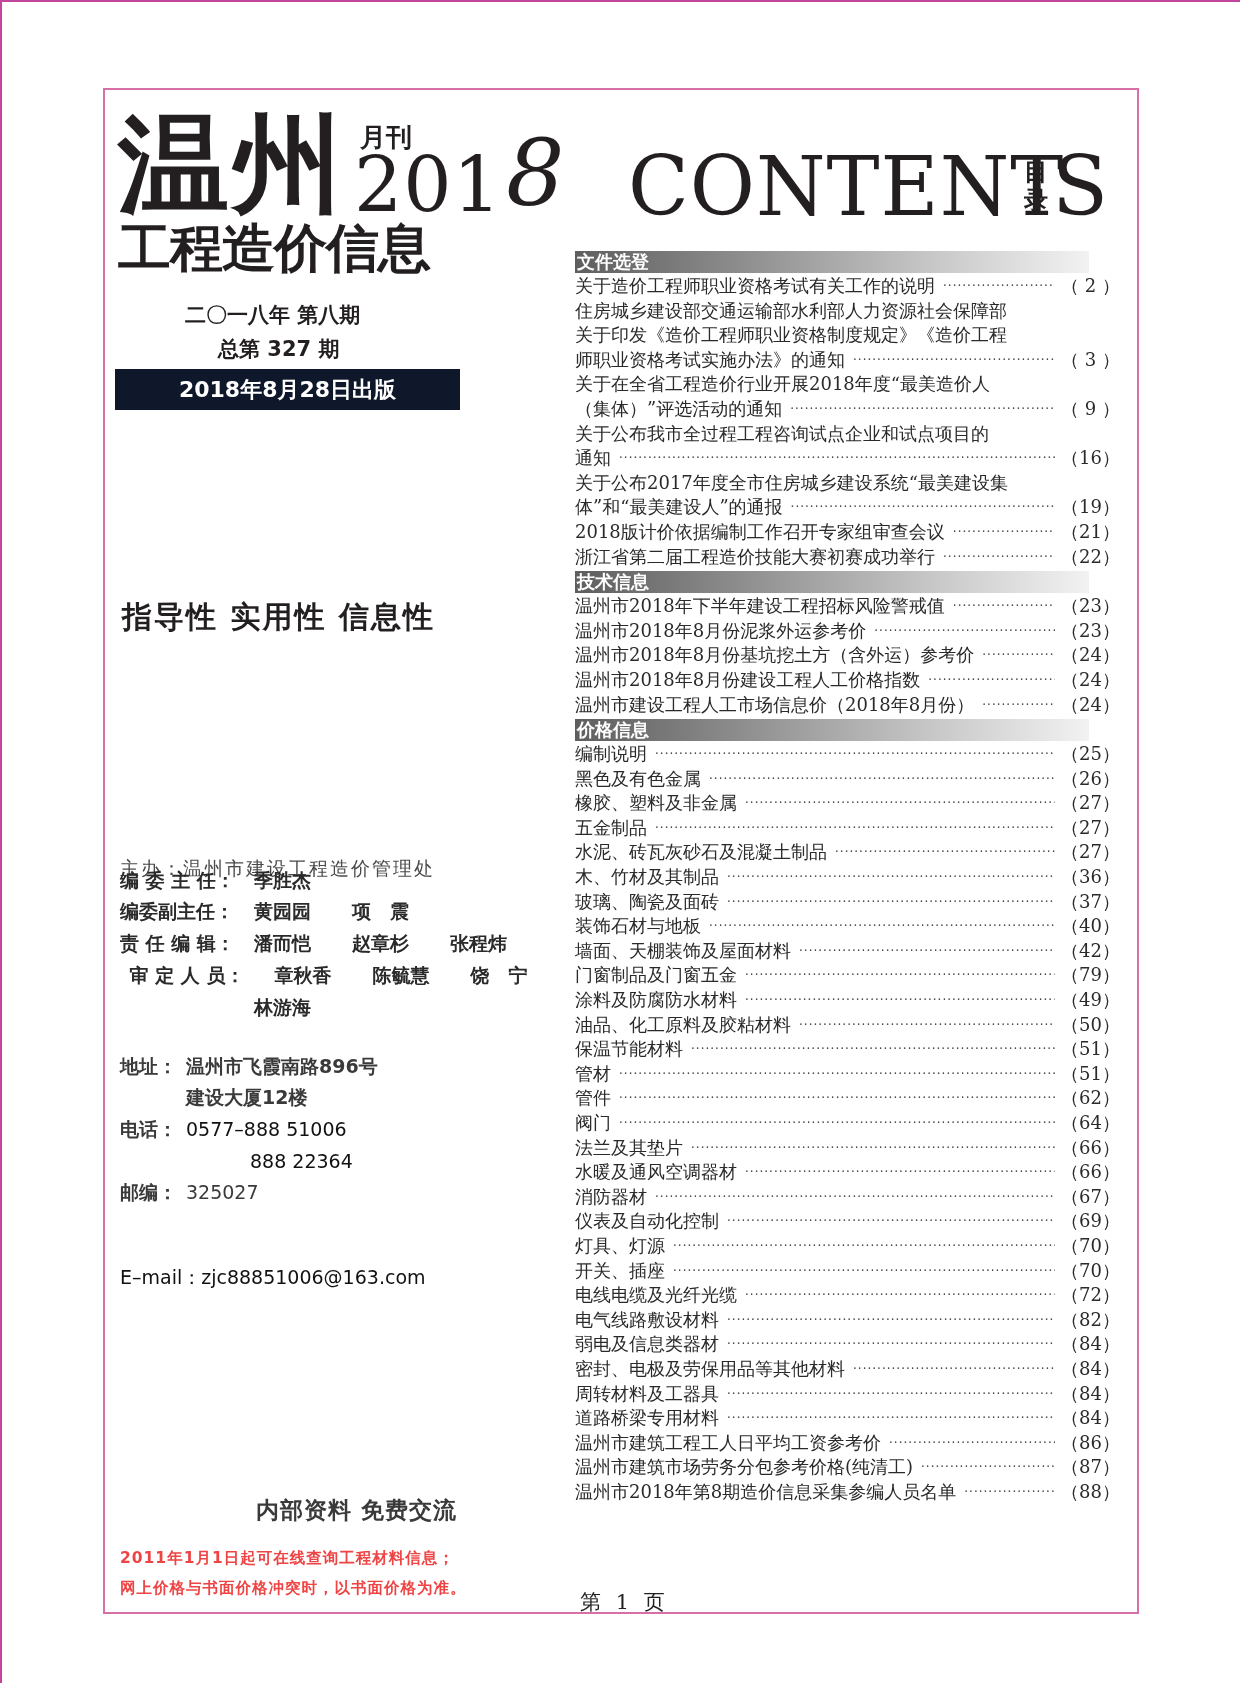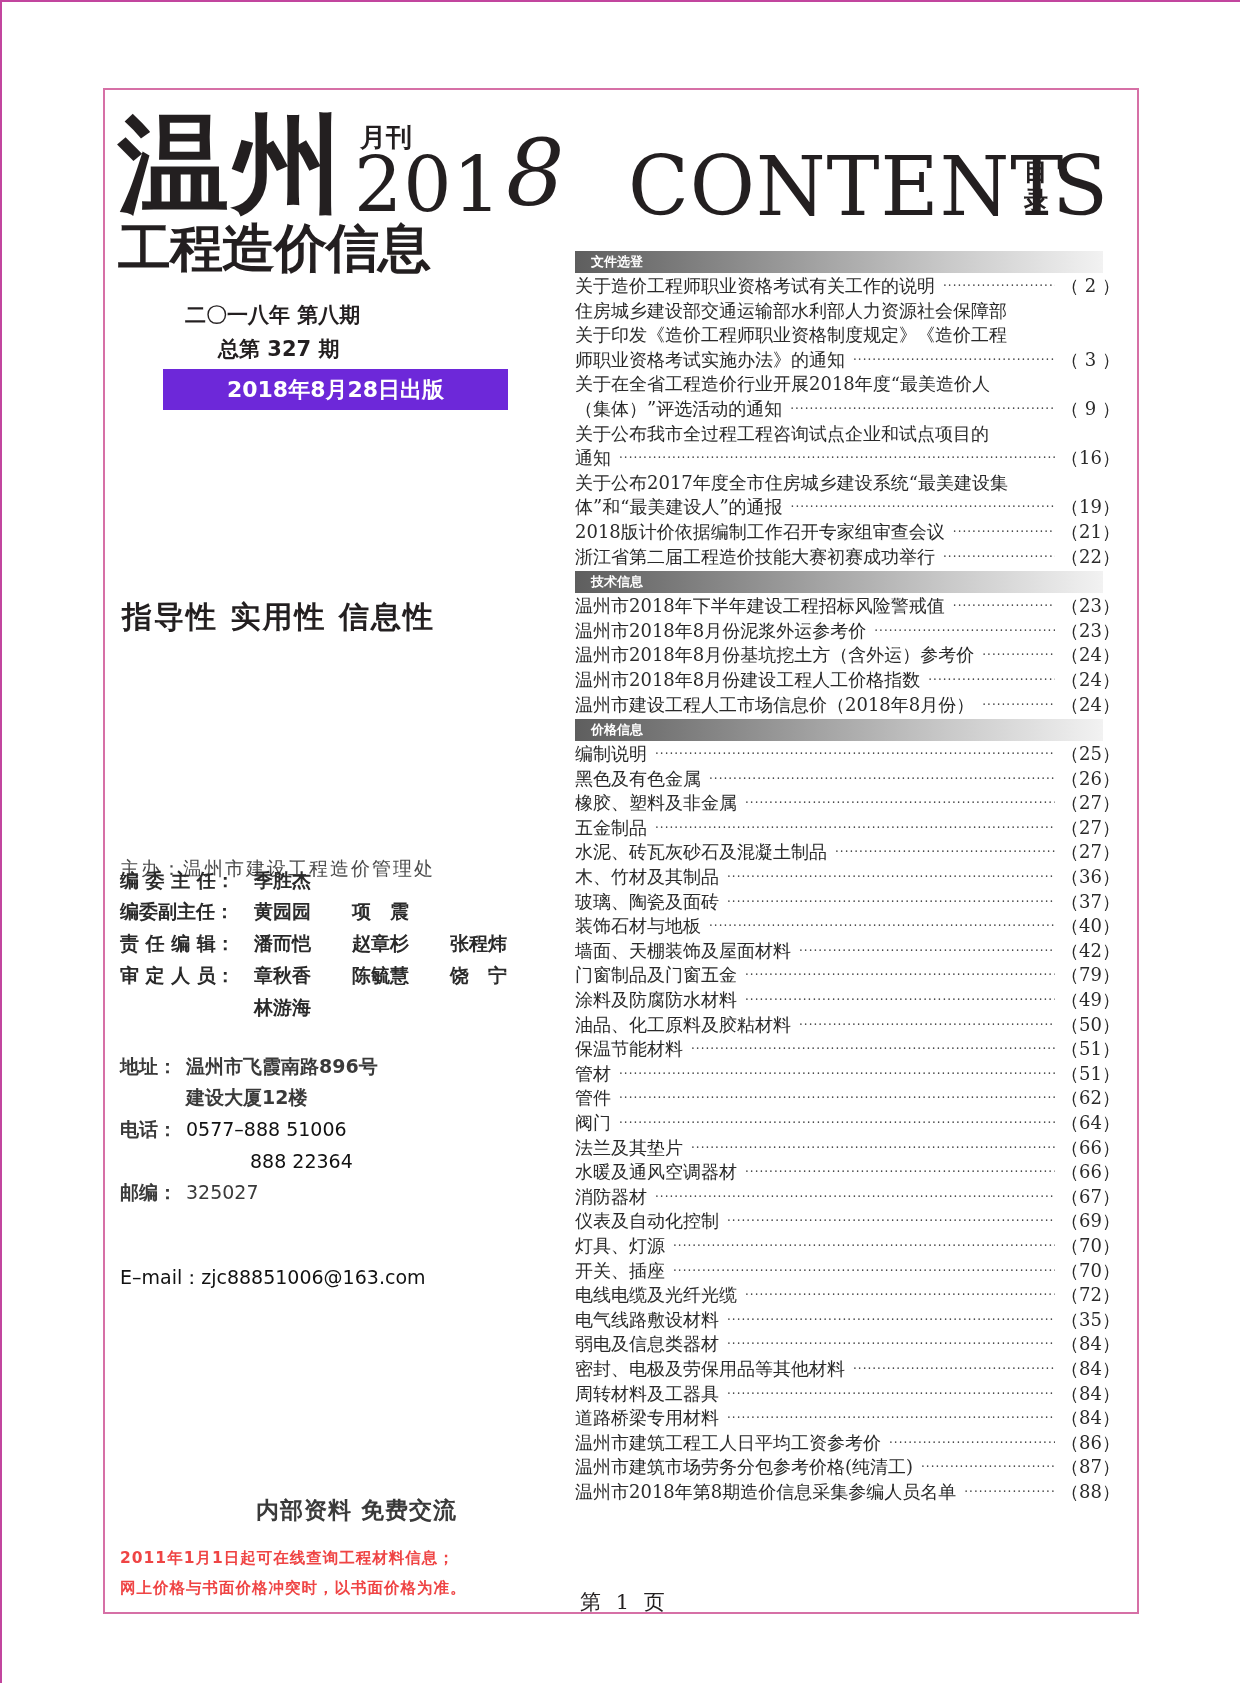--- a/index.html
+++ b/index.html
@@ -15,22 +15,22 @@
                letter-spacing:2px; line-height:1; font-family:"DejaVu Sans", sans-serif;
                transform:scaleX(1.05); transform-origin:left; }
   .mast-monthly { position:absolute; left:360px; top:124px; font-size:26px; font-weight:bold; line-height:1; }
   .mast-year { position:absolute; left:354px; top:134px; font-size:76px; line-height:1;
                font-family:"DejaVu Serif", serif; letter-spacing:1px; }
   .mast-year .big8 { font-style:italic; font-size:92px; position:relative; top:-6px; margin-left:4px; }
   .mast-sub { position:absolute; left:118px; top:222px; font-size:52px; font-weight:900; line-height:1;
               letter-spacing:-1px; transform:scaleX(1.02); transform-origin:left; }
   .issue-line { position:absolute; left:185px; top:302px; font-size:21px; font-weight:bold; line-height:26px; }
   .issue-total { position:absolute; left:218px; top:336px; font-size:21px; font-weight:bold; line-height:26px; }
-  .pub-banner { position:absolute; left:115px; top:369px; width:345px; height:41px; background:#6d28d9;
-                color:#ffffff; font-size:22px; font-weight:bold; text-align:center; line-height:41px;margin-left:48px; }
+  .pub-banner { position:absolute; left:115px; top:369px; width:345px; height:41px; background:#0f172a;
+                color:#ffffff; font-size:22px; font-weight:bold; text-align:center; line-height:41px; }
 
   .slogan { position:absolute; left:122px; top:597px; font-size:30px; font-weight:bold; letter-spacing:2px; }
   .sponsor { position:absolute; left:120px; top:856px; font-size:19px; font-weight:normal; color:#4a4a4a; letter-spacing:2px; }
   .credit-row { position:absolute; left:120px; font-size:19px; font-weight:bold; color:#2a2a2a; height:28px; line-height:28px; white-space:nowrap; }
   .credit-row .lbl { display:inline-block; width:134px; letter-spacing:0; }
   .credit-row .nm { display:inline-block; width:98px; }
   .contact-row { position:absolute; left:120px; font-size:19px; font-weight:bold; color:#3a3a3a; line-height:28px; white-space:nowrap; }
   .contact-row .lbl { display:inline-block; width:66px; }
 
   .internal { position:absolute; left:256px; top:1495px; font-size:23px; font-weight:bold; color:#3a3a3a; letter-spacing:1px; }
@@ -39,21 +39,21 @@
   
   .contents-title { position:absolute; left:628px; top:146px; font-family:"DejaVu Serif", serif;
                     font-size:82px; line-height:1; letter-spacing:1px; color:#231f20; font-weight:normal;
                     transform:scaleX(0.97); transform-origin:left; }
   .contents-mulu { position:absolute; left:1024px; top:158px; font-size:24px; line-height:28px; width:26px; font-weight:bold; }
   .contents-s { position:absolute; left:1052px; top:146px; font-family:"DejaVu Serif", serif; font-size:82px; line-height:1; }
 
   .toc { position:absolute; left:575px; top:249px; width:545px; }
   .sec-head { height:22px; margin-top:2px; margin-bottom:1px; width:512px;
               background:linear-gradient(90deg,#5e5e5e 0%,#8a8a8a 30%,#c8c8c8 70%,#f2f2f2 100%);
-              color:#ffffff; font-size:13px; line-height:22px; padding-left:16px; font-weight:bold; }
+              color:#ffffff; font-size:18px; line-height:22px; padding-left:2px; font-weight:bold; }
   .entry { position:relative; font-family:"DejaVu Serif", serif; font-size:18px; line-height:24.6px; color:#2a2a2a; }
   .entry .line { display:flex; align-items:flex-start; white-space:nowrap; }
   .entry .txt { flex:0 0 auto; }
   .entry .dots { flex:1 1 auto; overflow:hidden; color:#444; letter-spacing:1px; margin:0 6px 0 8px; font-size:12px; }
   .entry .dots::before { content:"························································································································"; }
   .entry .pg { flex:0 0 46px; text-align:right; }
 
   .page-no { position:absolute; left:580px; top:1588px; font-family:"DejaVu Serif", serif; font-size:21px; letter-spacing:4px; }
 </style>
 </head>
@@ -71,21 +71,21 @@
 <div class="issue-total">总第 327 期</div>
 <div class="pub-banner">2018年8月28日出版</div>
 
 <div class="slogan">指导性  实用性 信息性</div>
 
 <div class="sponsor">主办：温州市建设工程造价管理处</div>
 <div id="credit-rows">
     <div class="credit-row" style="top: 866px;"><span class="lbl">编 委 主 任：</span><span class="nm">季胜杰</span></div>
     <div class="credit-row" style="top: 897px;"><span class="lbl">编委副主任：</span><span class="nm">黄园园</span><span class="nm">项　震</span></div>
     <div class="credit-row" style="top: 929px;"><span class="lbl">责 任 编 辑：</span><span class="nm">潘而恺</span><span class="nm">赵章杉</span><span class="nm">张程炜</span></div>
-    <div class="credit-row" style="top: 961px;"><span class="lbl">审 定 人 员：</span><span class="nm">章秋香</span><span class="nm">陈毓慧</span><span class="nm">饶　宁</span></div>
+    <div class="credit-row" style="top: 961px; text-align: center;"><span class="lbl">审 定 人 员：</span><span class="nm">章秋香</span><span class="nm">陈毓慧</span><span class="nm">饶　宁</span></div>
     <div class="credit-row" style="top: 993px;"><span class="lbl"></span><span class="nm">林游海</span></div>
   </div>
 
 <div class="contact-row" style="top:1052px">
   <span class="lbl">地址：</span><span>温州市飞霞南路896号</span>
 </div>
 <div class="contact-row" style="top:1083px; left:186px">
   <span>建设大厦12楼</span>
 </div>
 <div class="contact-row" style="top:1115px">
@@ -373,21 +373,21 @@
       <div class="line">
         <span class="txt">电线电缆及光纤光缆</span>
         <span class="dots"></span>
         <span class="pg">（72）</span>
       </div>
     </div>
     <div class="entry">
       <div class="line">
         <span class="txt">电气线路敷设材料</span>
         <span class="dots"></span>
-        <span class="pg">（35）</span>
+        <span class="pg">（82）</span>
       </div>
     </div>
     <div class="entry">
       <div class="line">
         <span class="txt">弱电及信息类器材</span>
         <span class="dots"></span>
         <span class="pg">（84）</span>
       </div>
     </div>
     <div class="entry">

